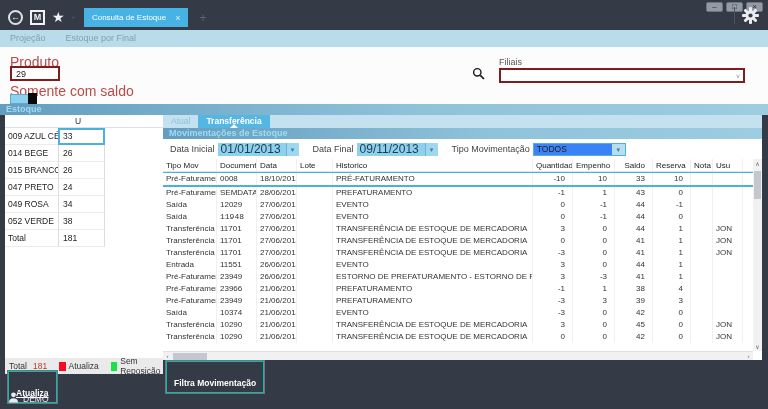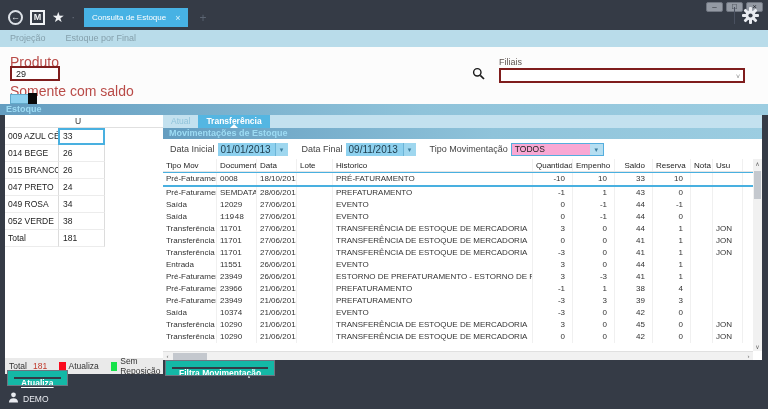--- a/index.html
+++ b/index.html
@@ -63,25 +63,25 @@
   
   .right-panel { position: absolute; top: 11px; left: 163px; right: 6px; bottom: 49px; background: #fff; overflow: hidden; }
   .rp-tabs { height: 13px; background: #c3e1ef; display: flex; font-size: 8.5px; }
   .rp-tab { line-height: 13px; padding: 0 8px; color: #8fc3da; position: relative; }
   .rp-tab.active { background: #54b6e2; color: #fff; font-weight: bold; }
   .rp-tab.active::after { content: ""; position: absolute; left: 50%; bottom: 0; margin-left: -4px;
            border-left: 4px solid transparent; border-right: 4px solid transparent; border-bottom: 4px solid #fff; }
   .rp-bar { height: 11px; }
   .rp-filters { height: 20px; display: flex; align-items: center; font-size: 9px; color: #444; padding-left: 7px; }
   .datebox { display: flex; margin-left: 3px; height: 13px; }
-  .datebox .dval { background: #8ed1ef; color: #1d3c4c; font-size: 10px; line-height: 13px; padding: 0 3px; width: 57px; }
+  .datebox .dval { background: #8ed1ef; color: #1d3c4c; font-size: 12px; line-height: 13px; padding: 0 3px; width: 68px; }
   .datebox .dbtn { width: 13px; background: #9fd7ef; border-left: 1px solid #6cb4d6; color: #3c7e9e;
                    font-size: 7px; line-height: 13px; text-align: center; }
   .combo { display: flex; margin-left: 3px; height: 13px; border: 1px solid #54aede; }
-  .combo .cval { background: #f9a8d4; color: #222; font-size: 8.5px; line-height: 11px; padding: 0 3px; width: 78px; }
+  .combo .cval { background: #3b82f6; color: #222; font-size: 8.5px; line-height: 11px; padding: 0 3px; width: 78px; }
   .combo .dbtn { width: 13px; background: #b5def1; color: #3c7e9e; font-size: 7px; line-height: 11px; text-align: center; }
   .gap { width: 14px; }
   
   .mov-table { position: absolute; top: 44px; left: 0; right: 9px; bottom: 9px; overflow: hidden; }
   .mrow { display: flex; height: 12px; line-height: 12px; font-size: 8px; color: #333; }
   .mrow.head { height: 13px; line-height: 13px; color: #222; border-bottom: 1px solid #e4e4e4; }
   .mcell { padding: 0 3px; white-space: nowrap; overflow: hidden; border-right: 1px solid #f0f0f0; flex-shrink: 0; }
   .mcell.r { text-align: right; padding-right: 7px; }
   .mrow.sel { border-top: 1px solid #49b0e0; border-bottom: 2px solid #49b0e0; height: 15px; }
   
@@ -91,21 +91,21 @@
   .hscroll { position: absolute; left: 0; right: 9px; bottom: 0; height: 9px; background: #f1f1f1; border-top: 1px solid #e0e0e0; }
   .hthumb { position: absolute; left: 10px; top: 1px; width: 34px; height: 7px; background: #c4c8ce; }
   
   .legend { position: absolute; left: 5px; width: 158px; height: 16px; top: 254px; background: #eaeaea;
             display: flex; align-items: center; font-size: 8.5px; color: #333; }
   .legend .tot { margin-left: 4px; }
   .legend .totv { margin-left: 6px; color: #c0392b; }
   .sw { width: 9px; height: 9px; margin-left: 12px; }
   .legend .sl { margin-left: 3px; }
   .dark-btn { position: absolute; background: #353b46; color: #fff; font-weight: bold; font-size: 8.5px;
-              border: 6px solid #14b8a6; outline: 1px solid #6f7580; line-height: 12px; padding: 0 7px; height: 14px; }
+              border: 1px solid #14b8a6; outline: 1px solid #6f7580; line-height: 12px; padding: 15px 7px; height: 14px; }
   .user { position: absolute; left: 8px; top: 288px; display: flex; align-items: center; gap: 4px;
           color: #e9ebf0; font-size: 8.5px; }
 </style>
 </head>
 <body>
 
 <div id="window">
 
   <div class="titlebar">
     <div class="winctrl">

